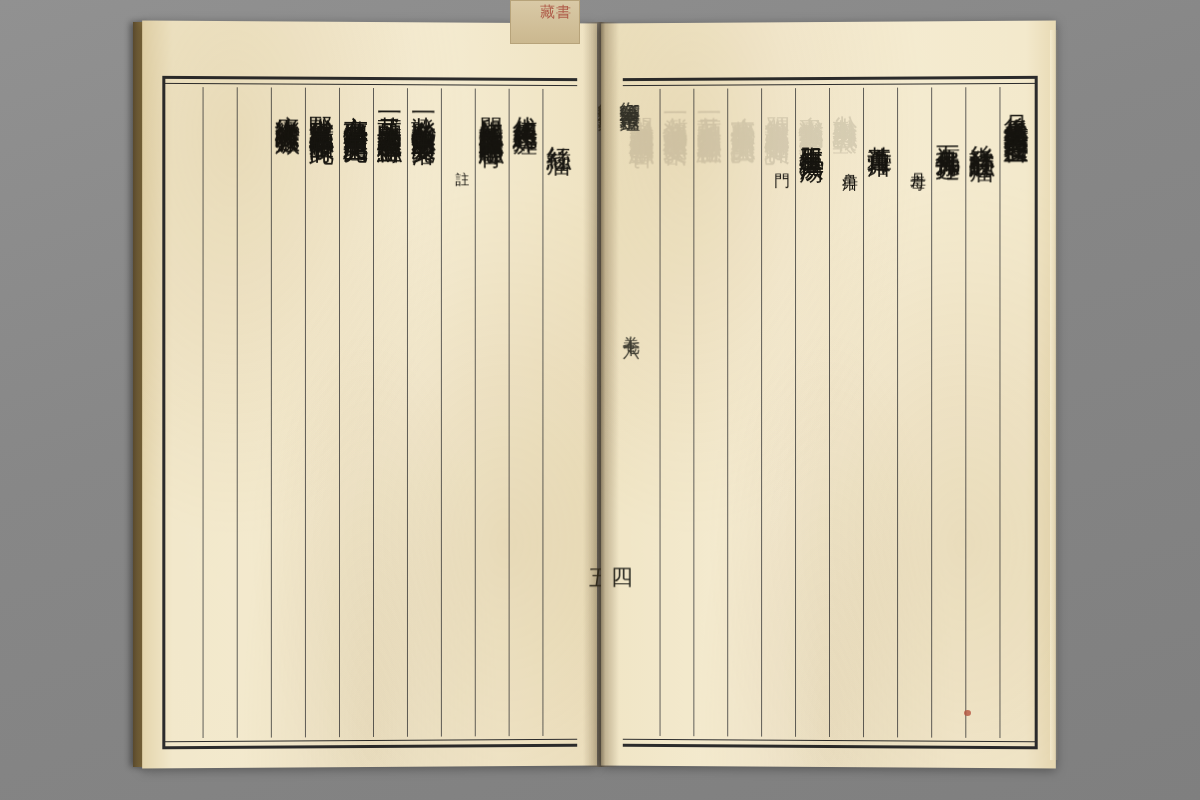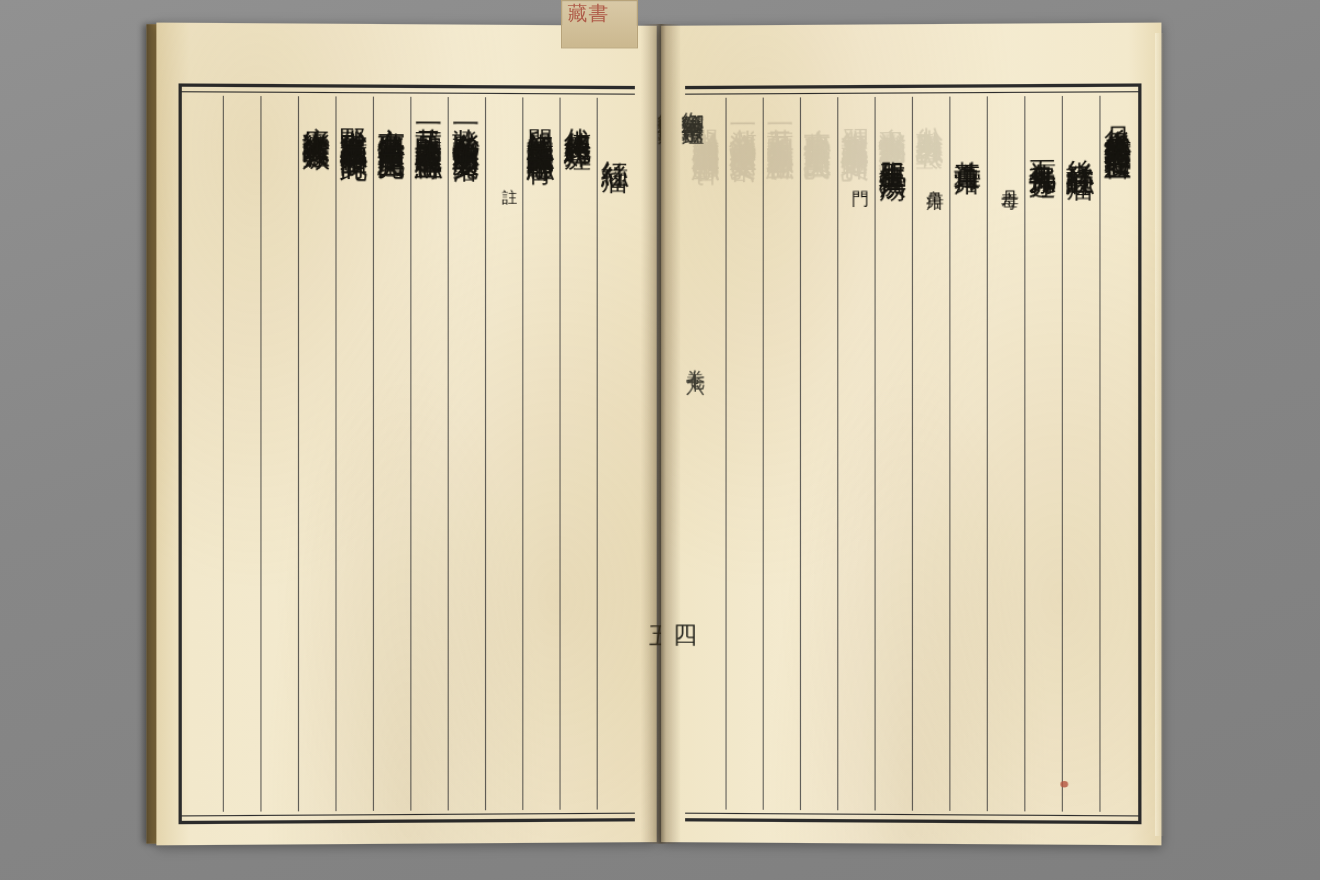--- a/index.html
+++ b/index.html
@@ -231,23 +231,23 @@
     background: linear-gradient(180deg, #d9c9a6, #cbb88f);
     border: 1px solid #b7a37a;
   }
   .stamp {
     position: absolute;
     left: 516px;
     top: 4px;
     width: 56px;
     height: 34px;
     color: #a33b2e;
-    font-size: 18px;
+    font-size: 15px;
     line-height: 17px;
-    text-align: left;
+    text-align: right;
     opacity: 0.75;
     letter-spacing: 1px;
     font-family: "DejaVu Serif", serif;
   }
 
   
   .fleck {
     position: absolute;
     left: 964px;
     top: 710px;

